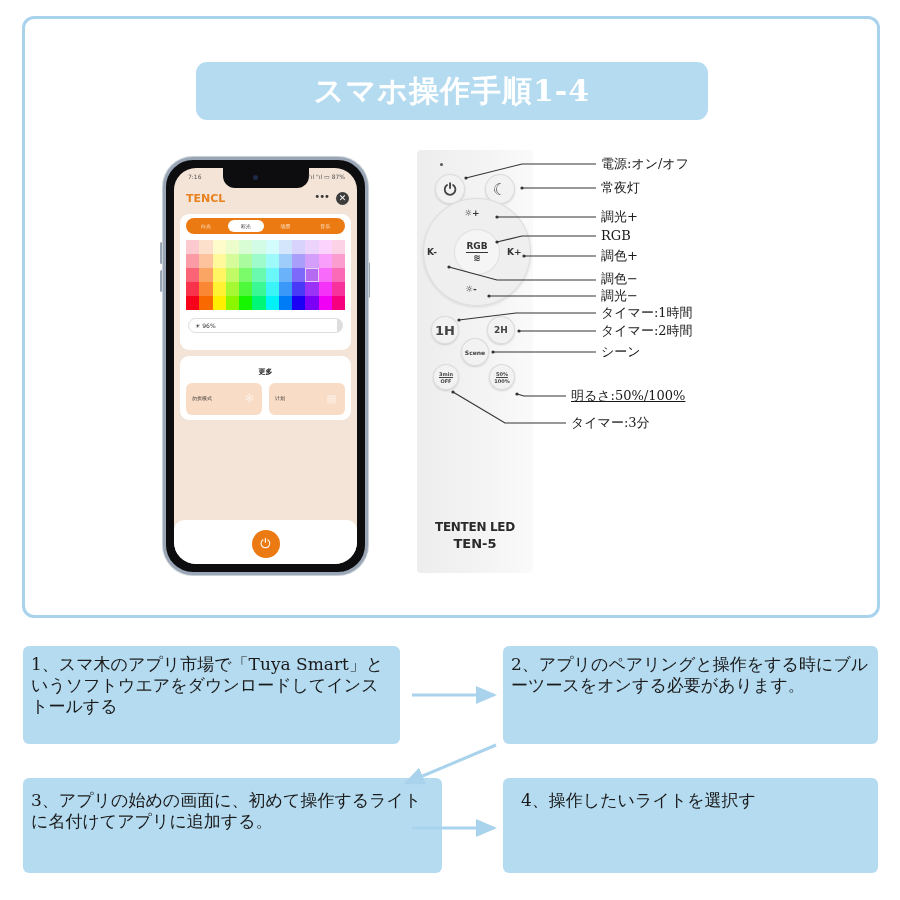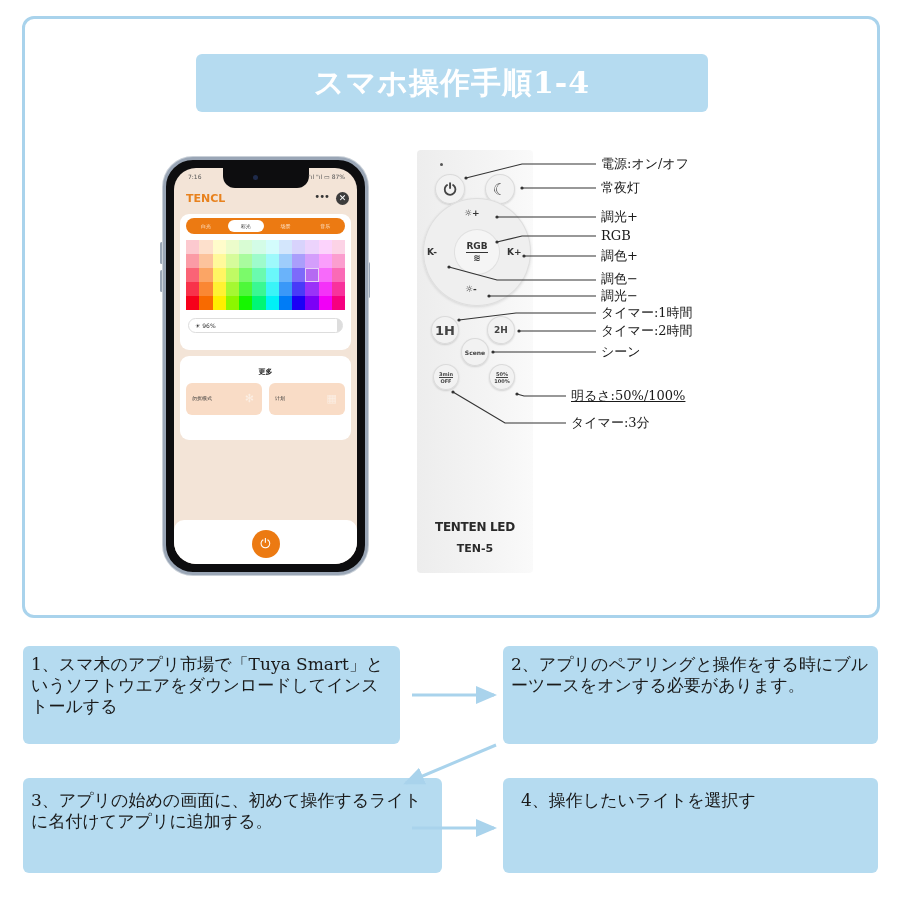--- a/index.html
+++ b/index.html
@@ -4,22 +4,22 @@
 <style>
   * { box-sizing: border-box; margin: 0; padding: 0; }
   html, body { width: 900px; height: 900px; background: #ffffff; overflow: hidden; }
   body { position: relative; font-family: "DejaVu Serif", "Liberation Serif", serif; color: #1a1a1a; }
 
   .panel {
     position: absolute; left: 22px; top: 16px; width: 858px; height: 602px;
     border: 3px solid #a9d3ec; border-radius: 12px; background: #ffffff;
   }
   .title-bar {
-    position: absolute; left: 196px; top: 54px; width: 512px; height: 58px;
-    background: #b5dbf0; border-radius: 6px;
+    position: absolute; left: 196px; top: 62px; width: 512px; height: 58px;
+    background: #b5dbf0; border-radius: 11px;
     display: flex; align-items: center; justify-content: center;
     color: #ffffff; font-size: 30px; font-weight: bold; letter-spacing: 1px;
     font-family: "DejaVu Serif", serif;
   }
 
   
   .phone {
     position: absolute; left: 163px; top: 157px; width: 205px; height: 418px;
     background: #0d0d0f; border-radius: 30px;
     border: 3px solid #9aa6b6;
@@ -60,21 +60,21 @@
   }
   .palette div { width: 100%; height: 100%; }
   .palette .sel { outline: 1px solid #e6d0f5; outline-offset: -1px; }
   .bright {
     position: absolute; left: 8px; top: 104px; right: 8px; height: 15px;
     border: 1px solid #ddd; border-radius: 8px; background: #fff;
     font-size: 6px; line-height: 13px; padding-left: 6px; color: #333;
   }
   .bright::after { content: ""; position: absolute; right: 0; top: 0; width: 5px; height: 13px; background: #ddd; border-radius: 0 8px 8px 0; }
   .card2 {
-    position: absolute; left: 6px; top: 188px; right: 6px; height: 84px;
+    position: absolute; left: 6px; top: 188px; right: 6px; height: 64px;
     background: #ffffff; border-radius: 9px;
   }
   .more-title { position: absolute; left: 0; right: 0; top: 11px; text-align: center; font-size: 7px; font-weight: bold; color: #222; }
   .more-btn {
     position: absolute; top: 27px; height: 32px; width: 76px; border-radius: 6px;
     background: #f9dcc6; font-size: 5px; color: #333; padding: 12px 0 0 6px;
   }
   .more-btn .ico { position: absolute; right: 8px; top: 9px; font-size: 11px; color: #fbeee3; }
   .bottom-bar {
     position: absolute; left: 0; right: 0; bottom: 0; height: 44px; background: #ffffff;
@@ -107,21 +107,21 @@
     position: absolute; left: 32px; top: 32px; width: 44px; height: 44px; border-radius: 50%;
     background: #f5f5f5; box-shadow: 0 0 0 1px #e0e0e0;
     display: flex; flex-direction: column; align-items: center; justify-content: center;
     font-family: "DejaVu Sans", sans-serif; font-weight: bold; font-size: 9px; color: #333;
   }
   .dial-center .rgb { border-bottom: 1px solid #333; line-height: 11px; }
   .dial-center .wifi { font-size: 9px; line-height: 10px; }
   .dial-lbl { position: absolute; font-family: "DejaVu Sans", sans-serif; font-weight: bold; font-size: 9px; color: #333; }
   .brand { position: absolute; left: 0; right: 0; top: 370px; text-align: center; font-family: "DejaVu Sans", sans-serif; font-weight: bold; color: #2a2a2a; }
   .brand .b1 { font-size: 12px; letter-spacing: -0.3px; }
-  .brand .b2 { font-size: 11px; margin-top: 8px; }
+  .brand .b2 { font-size: 13px; margin-top: 2px; }
 
   .callouts { position: absolute; left: 0; top: 0; width: 900px; height: 620px; pointer-events: none; }
   .c-label { position: absolute; font-size: 13px; color: #1a1a1a; line-height: 14px; white-space: nowrap; font-family: "DejaVu Serif", serif; }
 
   
   .step {
     position: absolute; background: #b5dbf0; border-radius: 6px;
     font-family: "DejaVu Serif", serif; font-size: 17px; line-height: 21px; color: #1a1a1a;
     padding: 8px 8px;
   }

